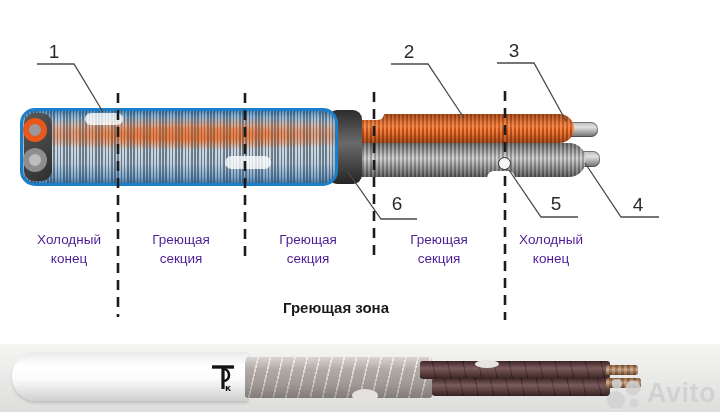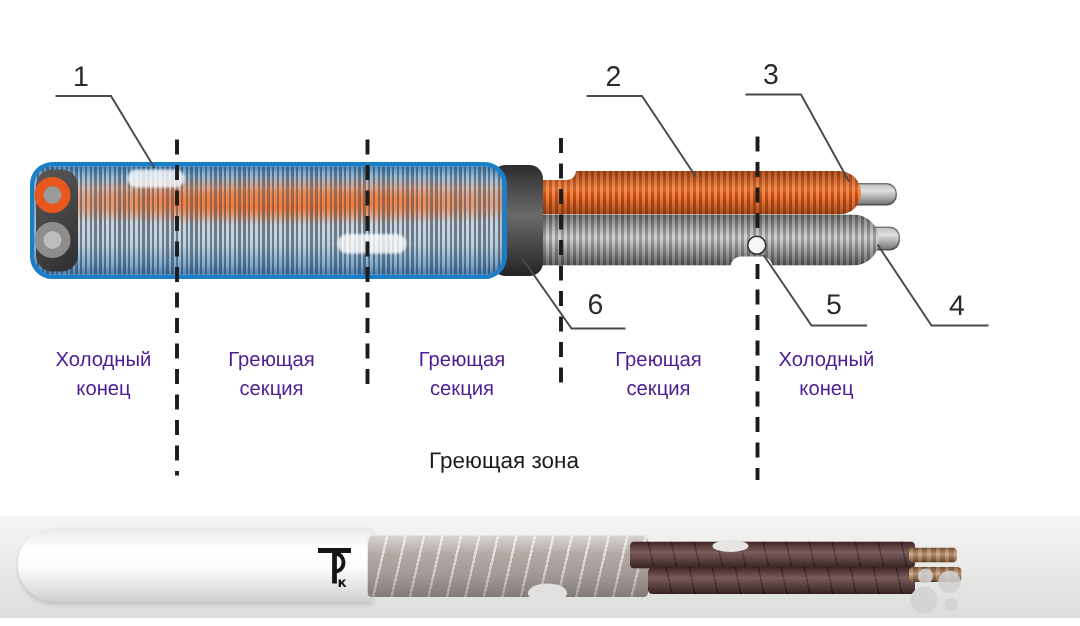--- a/index.html
+++ b/index.html
@@ -60,21 +60,21 @@
 
   
   .lines-layer{left:0;top:0;z-index:6;pointer-events:none;}
   .callout{
     width:22px;text-align:center;font-size:19px;color:#2b2b2b;z-index:8;line-height:1;
   }
   .section-label{
     width:120px;text-align:center;font-size:13.5px;line-height:19px;color:#4c1d95;z-index:8;
   }
   .zone-label{
-    width:220px;text-align:center;font-size:15px;font-weight:normal;color:#1a1a1a;z-index:8;
+    width:220px;text-align:center;font-size:15px;font-weight:bold;color:#1a1a1a;z-index:8;
   }
 
   
   .photo-strip{
     left:0;top:344px;width:720px;height:68px;z-index:1;
     background:linear-gradient(to bottom,#f5f5f4,#dddddc);
   }
   .white-jacket{
     left:12px;top:8px;width:236px;height:49px;border-radius:24px 0 0 24px;
     background:linear-gradient(to bottom,#e9e9e9,#ffffff 28%,#fbfbfb 55%,#dcdcdc 88%,#cfcfcf);
@@ -192,16 +192,17 @@
     <div class="abs copper" style="left:606px;top:21px;width:32px;height:10px;"></div>
     <div class="abs copper" style="left:606px;top:34px;width:35px;height:10px;"></div>
 
     <div class="watermark abs">
       <svg width="37" height="35" viewBox="0 0 37 35">
         <circle cx="11" cy="8" r="5" fill="#d2d2d2"></circle>
         <circle cx="10" cy="24" r="9" fill="#d2d2d2"></circle>
         <circle cx="27" cy="12" r="7.5" fill="#d2d2d2"></circle>
         <circle cx="28" cy="27" r="4.5" fill="#d2d2d2"></circle>
       </svg>
+      <span class="watermark-text">Avito</span>
     </div>
   </div>
 
 </div>
 
 </body></html>

